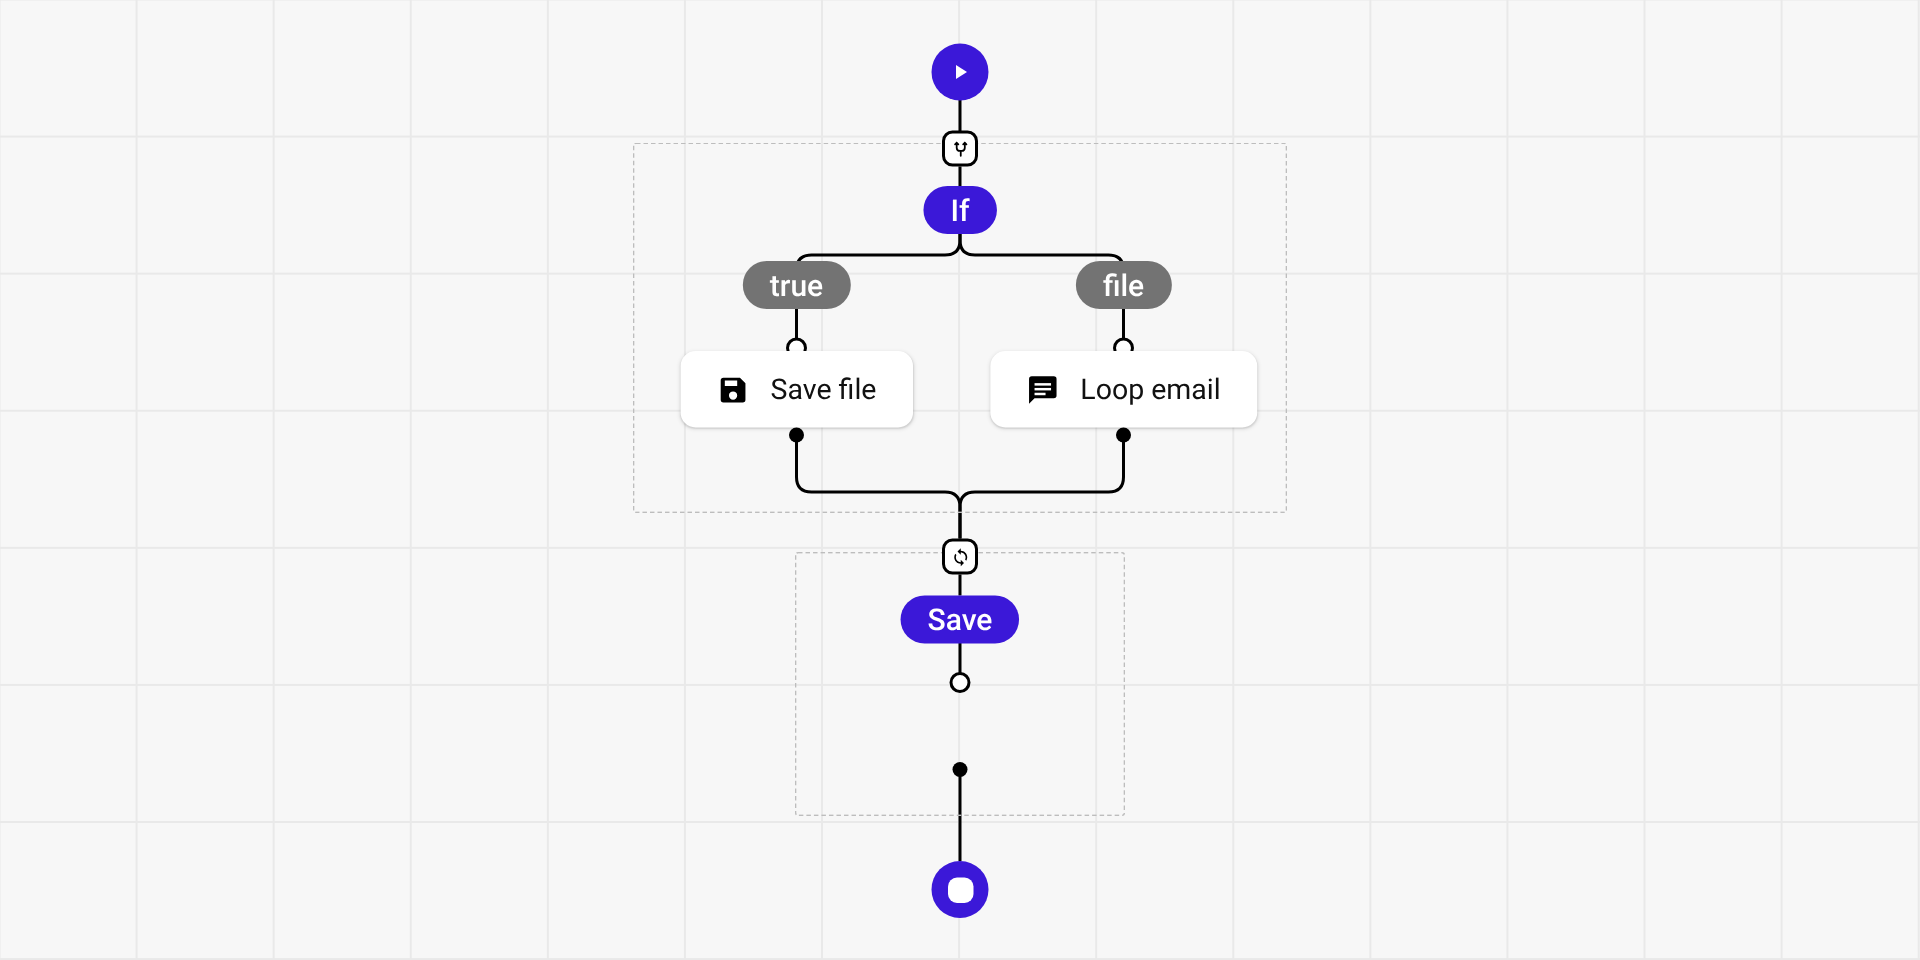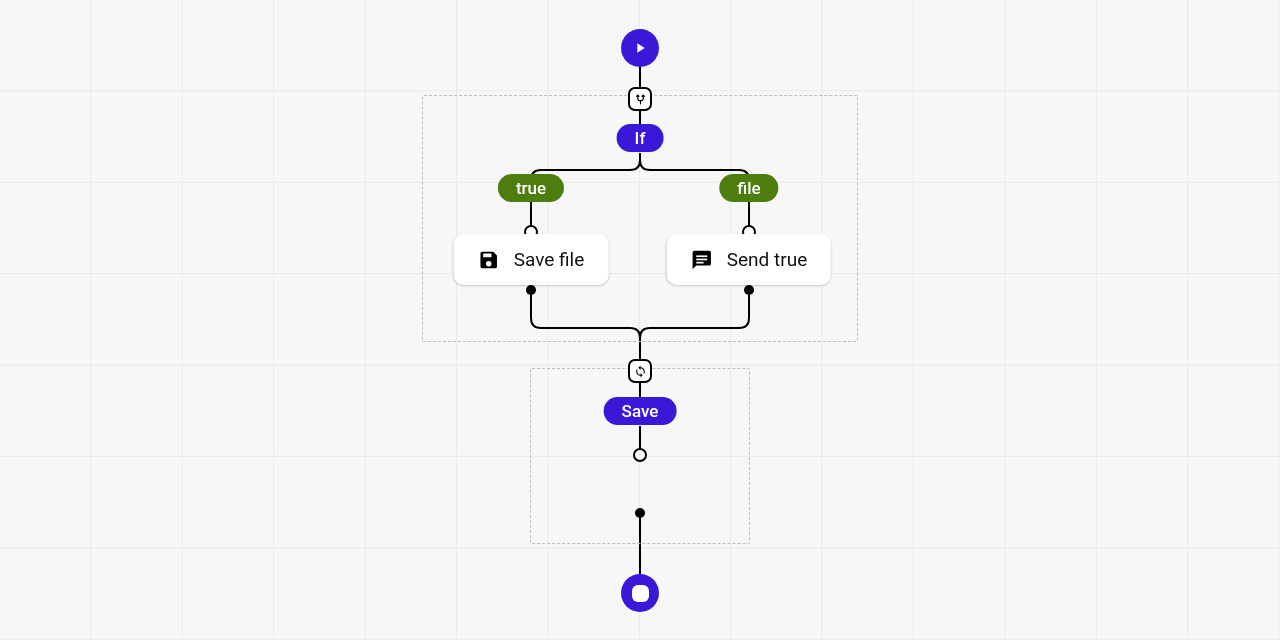--- a/index.html
+++ b/index.html
@@ -57,28 +57,28 @@
     border: 2px solid #000;
     border-radius: 7px;
     display: flex;
     align-items: center;
     justify-content: center;
   }
   .pill {
     position: absolute;
     padding: 4px 18px;
     border-radius: 999px;
-    font-size: 17px;
+    font-size: 20px;
     font-weight: 500;
     color: #fff;
     white-space: nowrap;
     transform: translateX(-50%);
   }
   .pill-blue { background: #3b18d8; }
-  .pill-black { background: #4d7c0f; }
+  .pill-black { background: #737373; }
   .port {
     position: absolute;
     width: 14px;
     height: 14px;
     background: #fff;
     border: 2px solid #000;
     border-radius: 50%;
     transform: translate(-50%, -50%);
   }
   .dot {
@@ -180,21 +180,21 @@
 
   <div class="card" style="left:749px; top:234px;">
     <span class="icon">
       <svg width="22" height="22" viewBox="0 0 24 24">
           <path d="M20 2H4a2 2 0 0 0-2 2v18l4-4h14a2 2 0 0 0 2-2V4a2 2 0 0 0-2-2z" fill="#000"></path>
           <rect x="6" y="7" width="12" height="1.8" fill="#fff"></rect>
           <rect x="6" y="10.5" width="12" height="1.8" fill="#fff"></rect>
           <rect x="6" y="14" width="8" height="1.8" fill="#fff"></rect>
         </svg>
     </span>
-    <span>Send true</span>
+    <span>Loop email</span>
   </div>
   <div class="dot" style="left:749px; top:290px;"></div>
 
   <div class="small-icon-box" style="left:628px; top:359px;">
     <svg width="13" height="13" viewBox="0 0 24 24">
         <path d="M12 4V1L8 5l4 4V6c3.31 0 6 2.69 6 6 0 1.01-.25 1.97-.7 2.8l1.46 1.46A7.93 7.93 0 0 0 20 12c0-4.42-3.58-8-8-8zm0 14c-3.31 0-6-2.69-6-6 0-1.01.25-1.97.7-2.8L5.24 7.74A7.93 7.93 0 0 0 4 12c0 4.42 3.58 8 8 8v3l4-4-4-4v3z" fill="#000"></path>
       </svg>
   </div>
 
   <div class="pill pill-blue" style="left:640px; top:397px;">Save</div>

